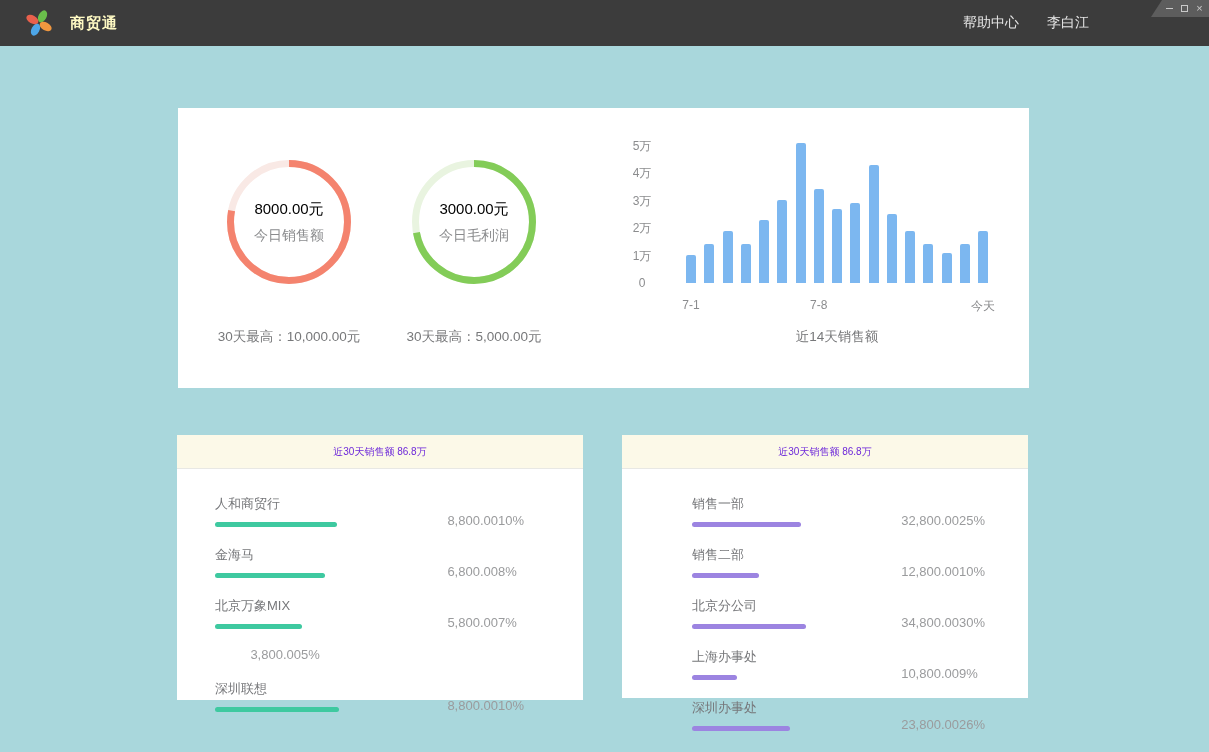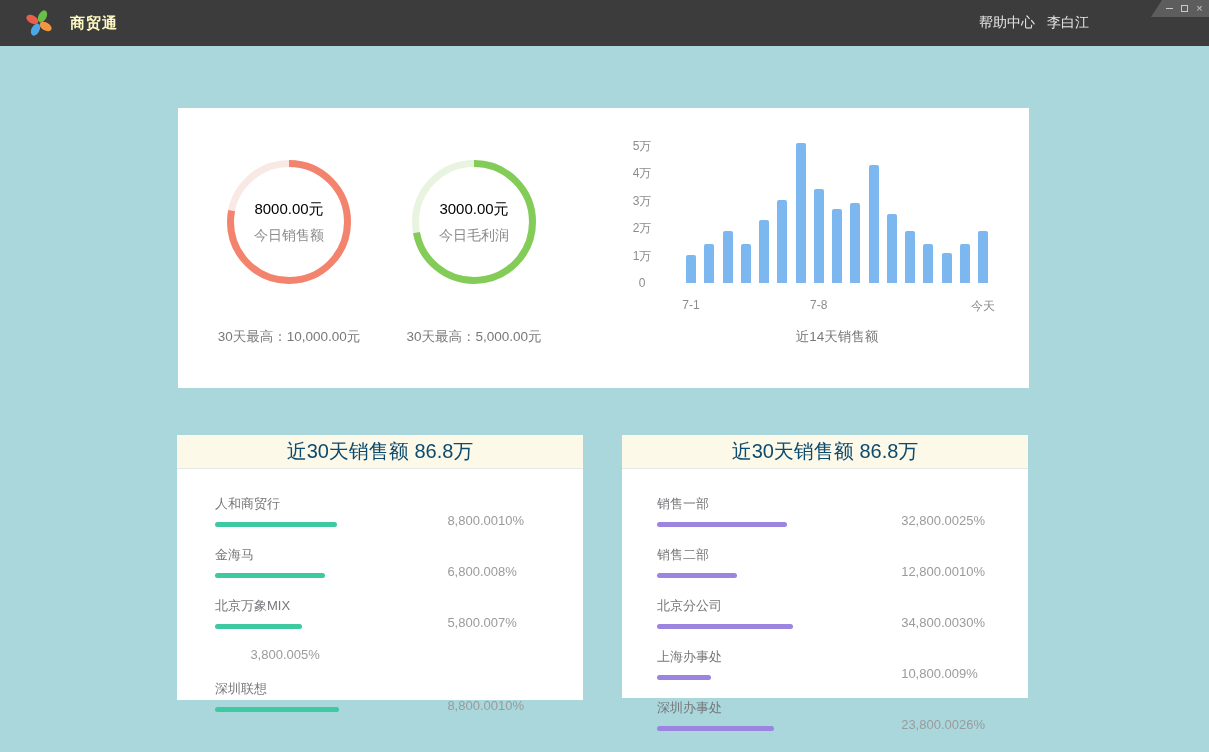--- a/index.html
+++ b/index.html
@@ -24,21 +24,21 @@
     color: #fef9c3;
     font-size: 15px;
     font-weight: bold;
     margin-left: 16px;
     letter-spacing: 1px;
   }
   .topbar-spacer { flex: 1; }
   .topbar-link {
     color: #e6e6e6;
     font-size: 14px;
-    margin-left: 12px;
+    margin-left: 28px;
     cursor: pointer;
   }
   .win-controls {
     position: absolute;
     top: 0; right: 0;
     width: 58px; height: 17px;
     background: #5d5d5d;
     clip-path: polygon(11px 0, 100% 0, 100% 100%, 0 100%);
     display: flex;
     align-items: center;
@@ -135,26 +135,26 @@
   }
   .rank-card.left  { left: 177px; height: 265px; }
   .rank-card.right { left: 622px; height: 263px; }
   .rank-header {
     height: 34px;
     background: #fcf9e8;
     border-bottom: 1px solid #e8e8e4;
     display: flex;
     align-items: center;
     justify-content: center;
-    font-size: 20px;
-    color: #0c4a6e;
+    font-size: 10px;
+    color: #6d28d9;
   }
   .rank-rows { padding: 26px 0 0 0; }
   .rank-card.left  .rank-rows { padding-left: 38px; padding-right: 53px; }
-  .rank-card.right .rank-rows { padding-left: 35px; padding-right: 37px; }
+  .rank-card.right .rank-rows { padding-left: 70px; padding-right: 37px; }
   .rank-row {
     display: flex;
     align-items: flex-end;
     margin-bottom: 19px;
   }
   .rank-left { flex: 1; min-width: 0; }
   .rank-name { font-size: 13px; color: #76777a; margin-bottom: 9px; }
   .rank-bar { height: 5px; border-radius: 3px; }
   .rank-values {
     display: flex;

